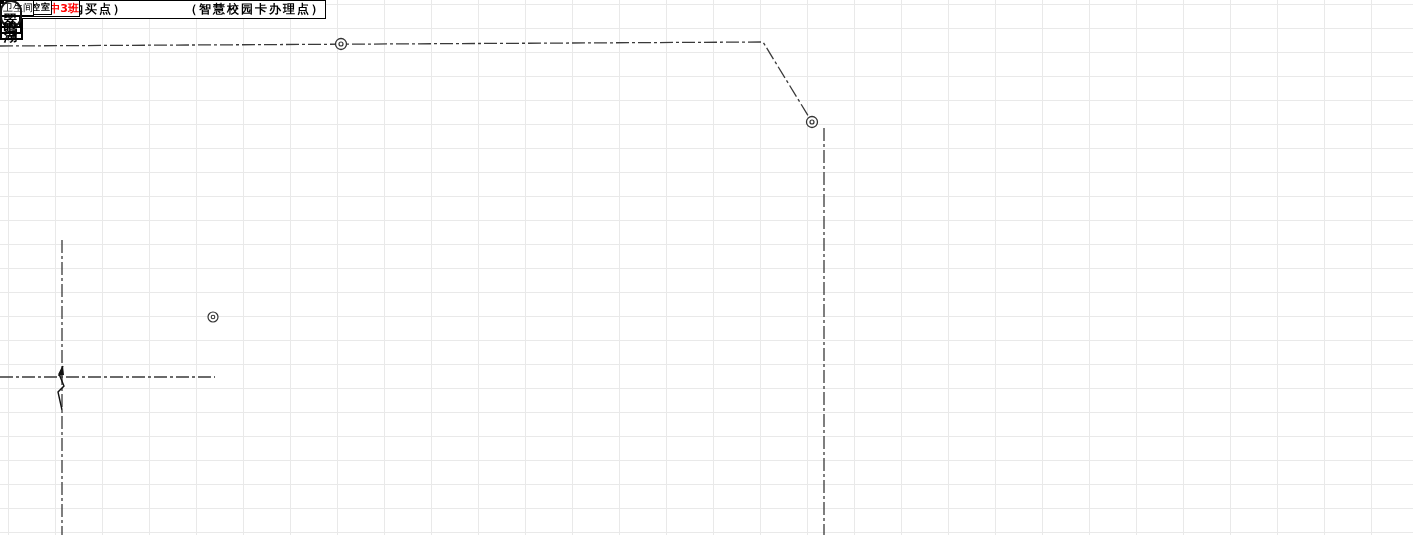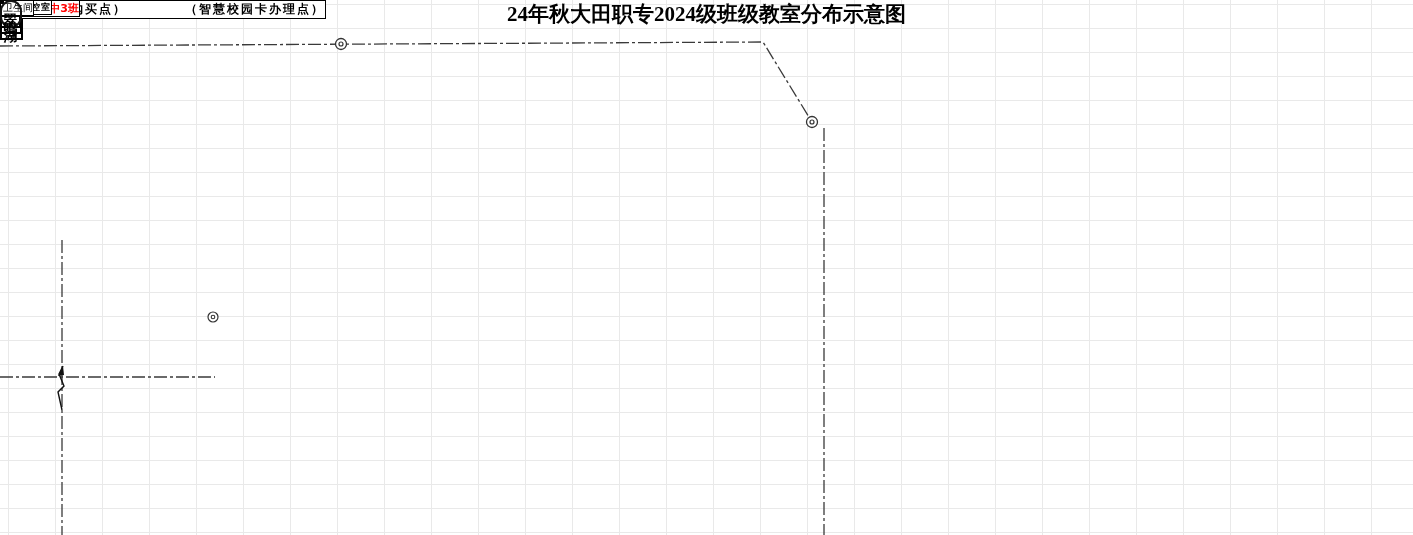--- a/index.html
+++ b/index.html
@@ -26,21 +26,20 @@
   .lake{position:absolute;box-sizing:border-box;border:2px solid #141414;border-radius:38px;
     background:transparent;display:flex;align-items:center;justify-content:center;}
   svg.overlay{position:absolute;left:0;top:0;pointer-events:none;}
   .note{gap:58px;font-weight:bold;font-size:12px;letter-spacing:2px;}
 </style>
 </head>
 <body>
 
 <div id="stage">
 
-  <div class="title">24年秋大田职专2024级班级教室分布示意图</div>
 
   <div class="c" style="left: 0px;"></div>
   <div class="c" style="left: 0px;"></div>
   <div class="c" style="left: 0px;"></div>
   <div class="c" style="left: 0px; font-size: 10px;">配电房</div>
 
   <div class="c flr" style="">5</div>
   <div class="c flr" style="">4</div>
   <div class="c flr" style="">3</div>
   <div class="c flr" style="">2</div>

